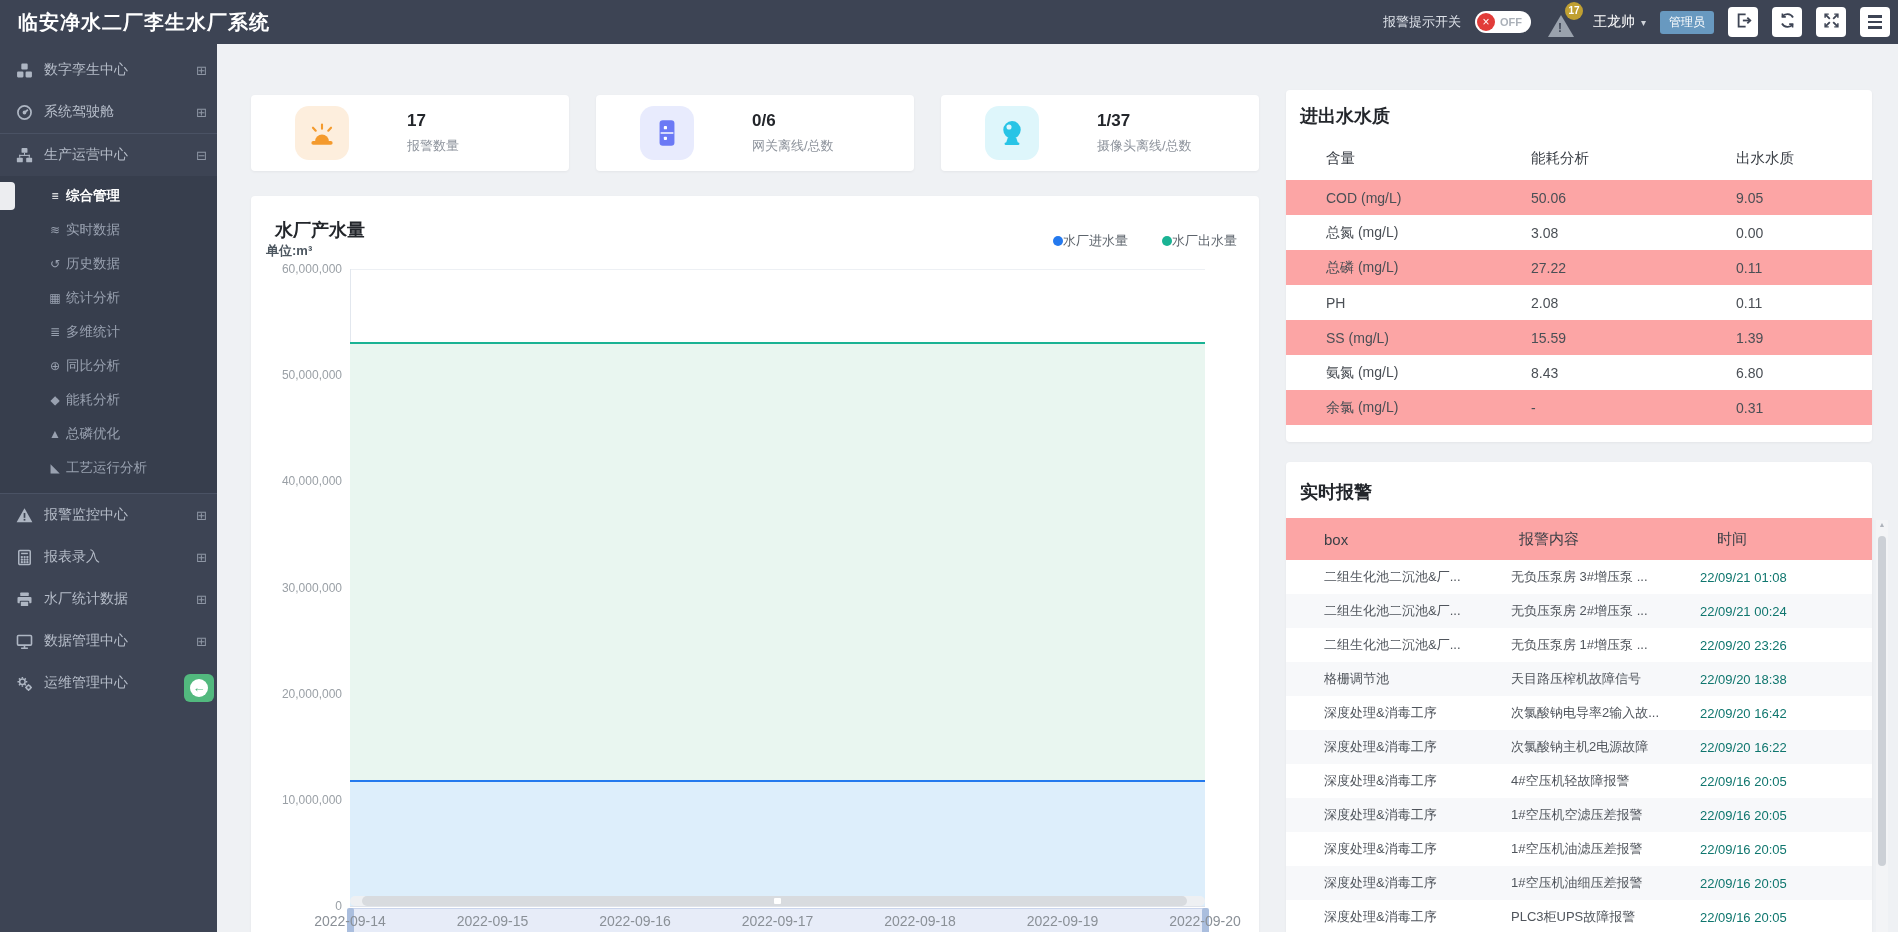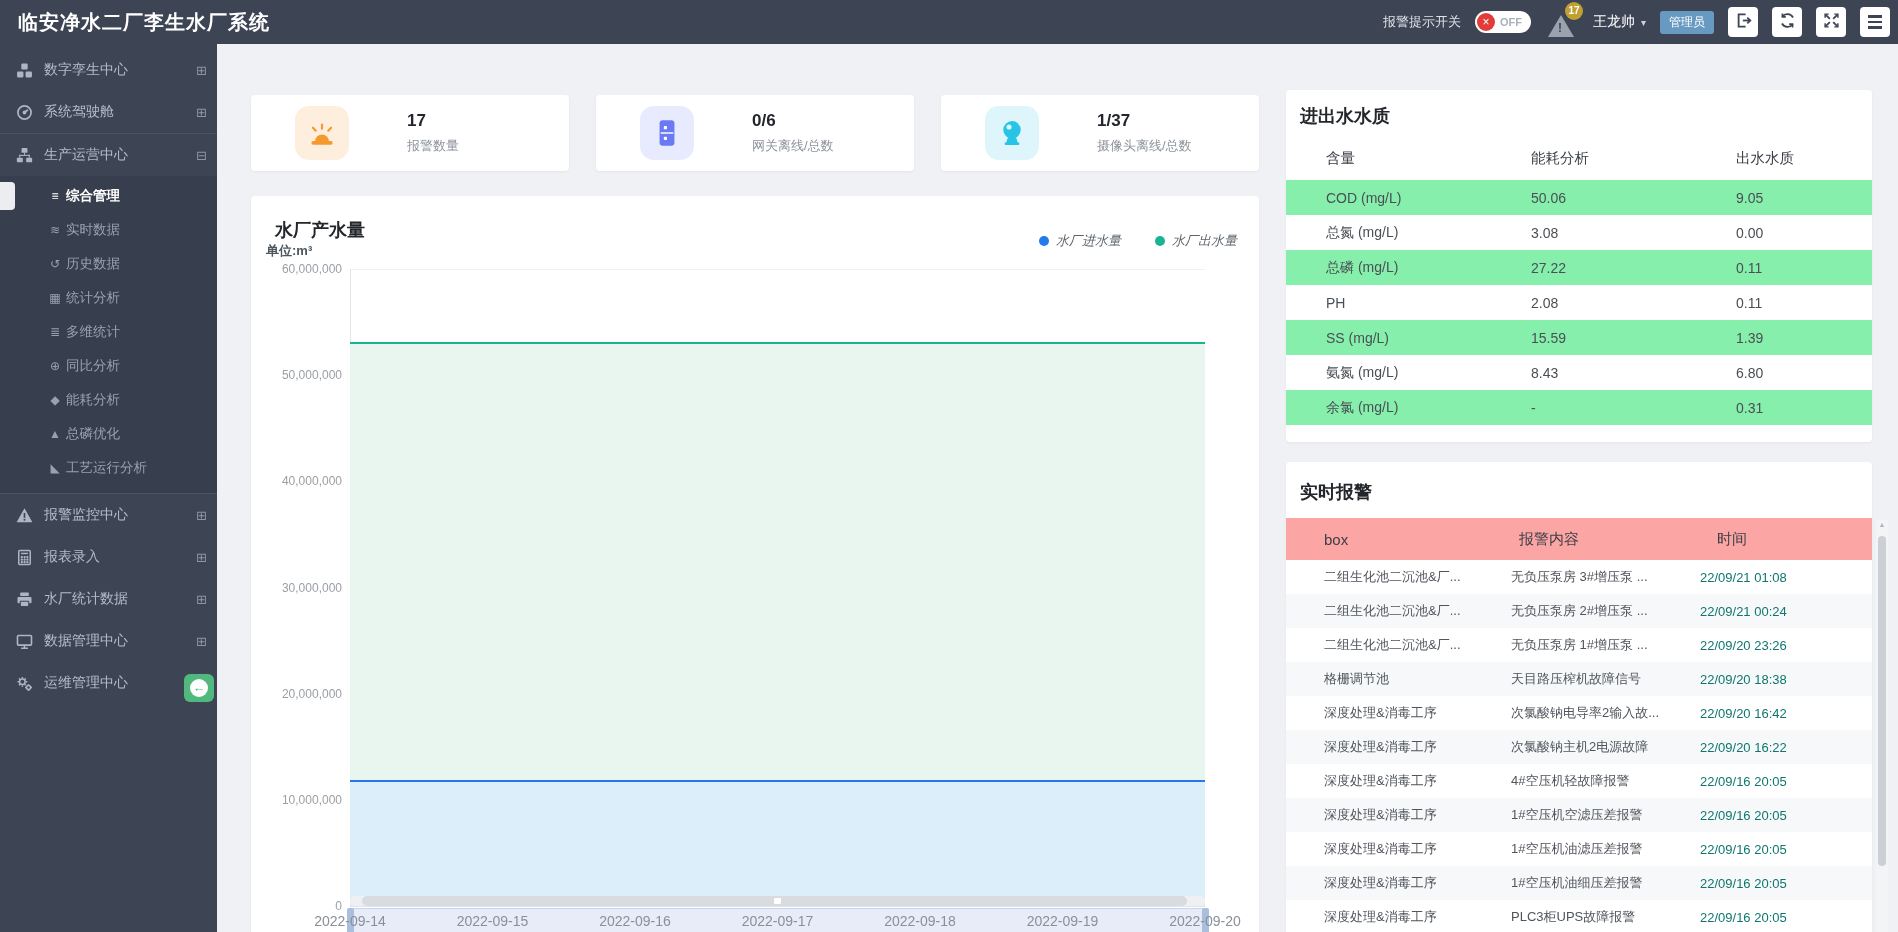--- a/index.html
+++ b/index.html
@@ -51,42 +51,42 @@
 
   
   .panel{position:absolute;background:#fff;border-radius:4px;box-shadow:0 1px 3px rgba(0,0,0,.05);overflow:hidden;}
   .panel-title{font-size:18px;font-weight:bold;color:#23262b;}
 
   
   #chart-card{left:251px;top:196px;width:1008px;height:760px;}
   #chart-card .panel-title{position:absolute;left:24px;top:22px;}
   .unit-label{position:absolute;left:15px;top:46px;font-size:13px;color:#4d5760;font-weight:bold;}
   .legend{position:absolute;right:22px;top:36px;display:flex;gap:34px;}
-  .legend-item{display:flex;align-items:center;gap:7px;cursor:pointer;font-style:italic;}
+  .legend-item{display:flex;align-items:center;cursor:pointer;}
   .legend-dot{width:10px;height:10px;border-radius:50%;}
   .legend-label{font-size:13px;color:#5d646c;}
   .chart-body{position:absolute;inset:0;}
   .gridline{position:absolute;height:1px;background:#edf0f4;}
   .ytick{position:absolute;width:88px;text-align:right;font-size:12px;color:#9aa0a6;}
   .yaxis{position:absolute;width:1px;background:#e2e7ee;}
   .s-area{position:absolute;}
   .s-line{position:absolute;height:2px;}
   .xtick{position:absolute;width:130px;text-align:center;font-size:14px;color:#8a9097;z-index:3;}
   .hscroll-track{position:absolute;height:10px;border-radius:5px;background:#eef0f3;z-index:2;}
   .hscroll-thumb{position:absolute;height:10px;border-radius:5px;background:#d8dbdf;z-index:2;}
   .hscroll-dot{position:absolute;width:7px;height:6px;background:#fff;border-radius:1px;z-index:3;}
   .dz-band{position:absolute;height:26px;background:#e7ecf8;border-top:1px solid #c9d4ec;z-index:1;}
   .dz-handle{position:absolute;width:7px;height:26px;background:#aabede;border-radius:2px;z-index:2;}
 
   
   #wq-card{left:1286px;top:90px;width:586px;height:352px;}
   #wq-card .panel-title{position:absolute;left:14px;top:14px;}
   .wq-header{position:absolute;left:0;top:52px;width:100%;height:32px;}
   .wq-row{position:absolute;left:0;width:100%;height:35px;}
-  .wq-row.striped{background:#86efac;}
+  .wq-row.striped{background:#fca5a5;}
   .wq-c1{position:absolute;left:40px;top:50%;transform:translateY(-50%);font-size:14px;color:#4a4f55;}
   .wq-c2{position:absolute;left:245px;top:50%;transform:translateY(-50%);font-size:14px;color:#4a4f55;}
   .wq-c3{position:absolute;left:450px;top:50%;transform:translateY(-50%);font-size:14px;color:#4a4f55;}
   .wq-header .wq-c1,.wq-header .wq-c2,.wq-header .wq-c3{color:#383d44;font-size:14.5px;}
 
   #alarm-card{left:1286px;top:462px;width:586px;height:500px;}
   #alarm-card .panel-title{position:absolute;left:14px;top:18px;}
   .al-header{position:absolute;left:0;top:56px;width:100%;height:42px;background:#fca5a5;}
   .al-h1{position:absolute;left:38px;top:50%;transform:translateY(-50%);font-size:15px;color:#3a3f46;}
   .al-h2{position:absolute;left:233px;top:50%;transform:translateY(-50%);font-size:15px;color:#3a3f46;}

